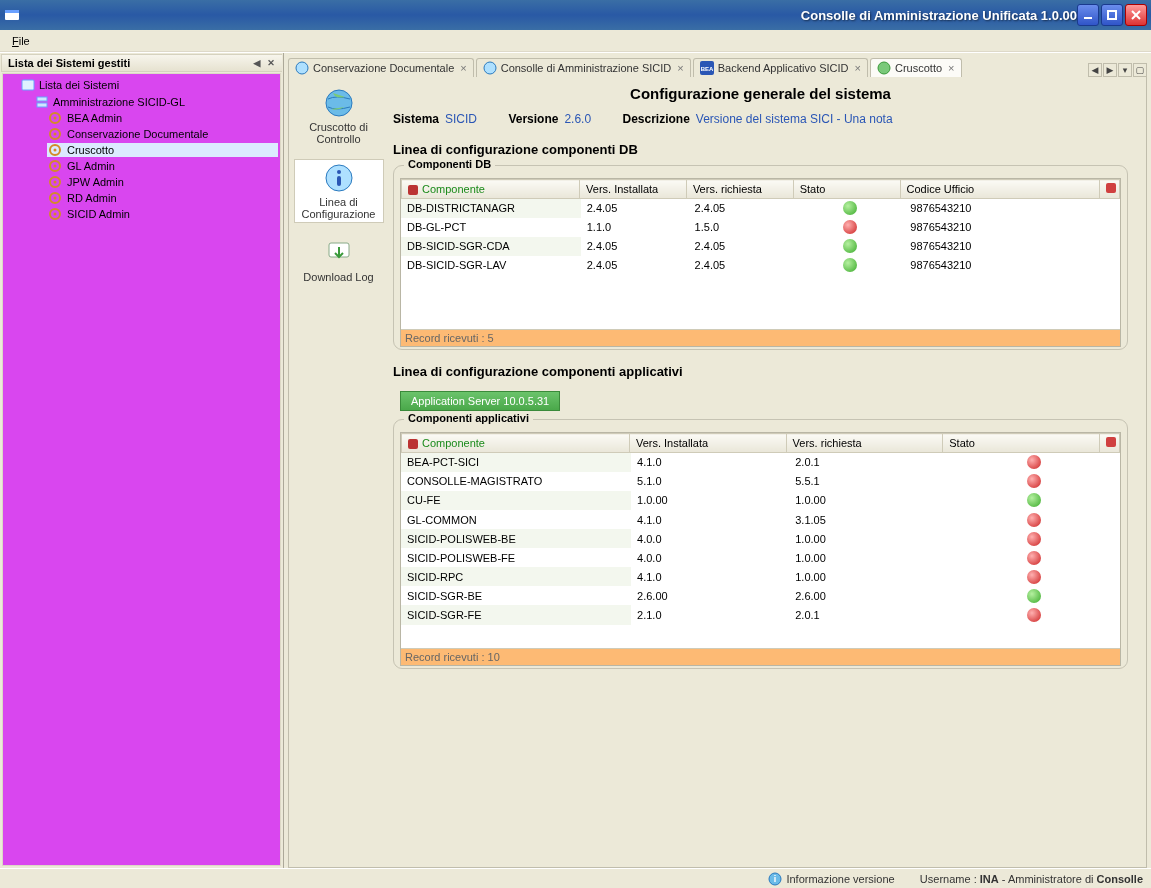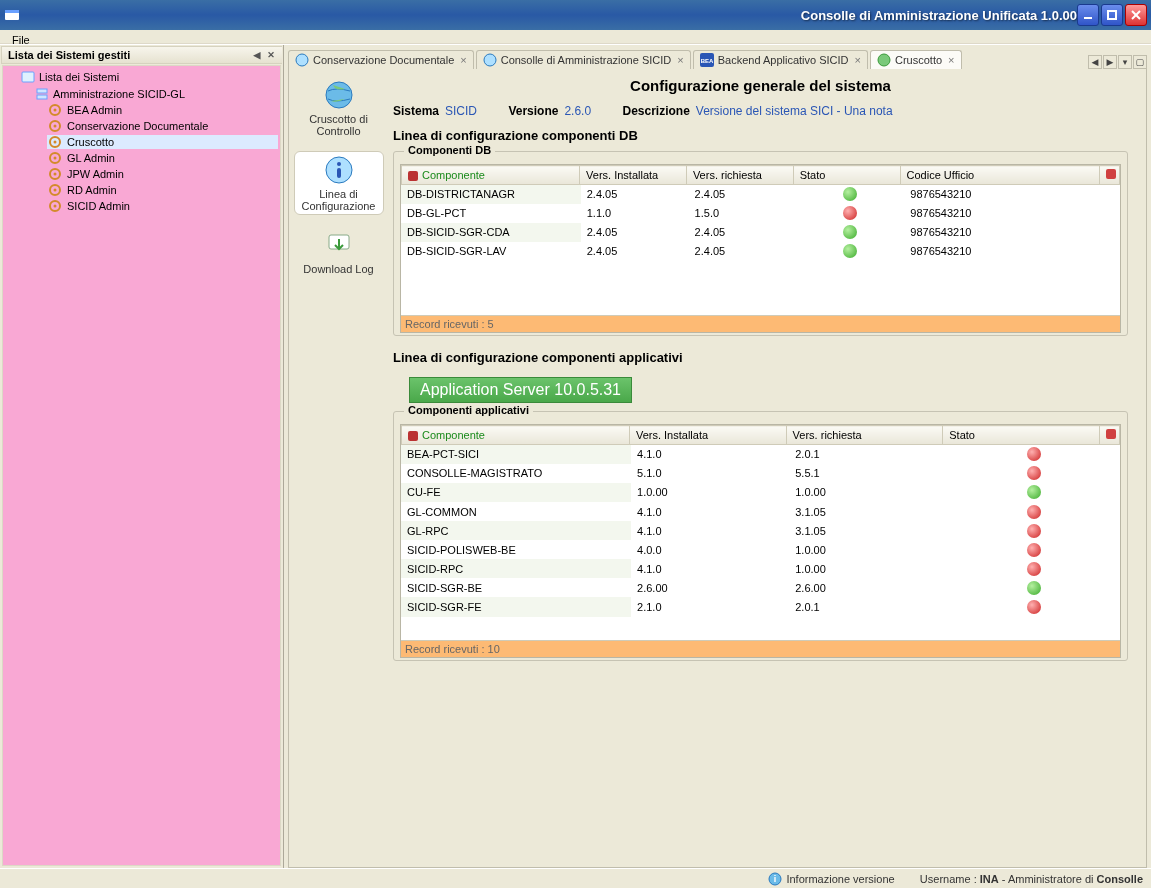--- a/index.html
+++ b/index.html
@@ -6,74 +6,74 @@
 body { font-family: Tahoma, Arial, sans-serif; font-size: 11px; background: #ece9d8; color: #000; width: 1151px; height: 888px; overflow: hidden; display: flex; flex-direction: column; }
 .titlebar { background: linear-gradient(to bottom, #3a6ea5, #2959a5, #3a6ea5); color: #fff; height: 30px; display: flex; align-items: center; padding: 0 4px; font-family: "Trebuchet MS", sans-serif; font-size: 13px; font-weight: bold; }
 .titlebar .tb-icon { width: 16px; height: 16px; margin-right: 6px; display: inline-block; }
 .titlebar .tb-icon svg { width: 16px; height: 16px; }
 .titlebar .title-text { flex: 1; text-shadow: 1px 1px 2px #00000088; text-align: right; }
 .titlebar .tb-buttons { display: flex; gap: 2px; }
 .titlebar .tb-btn { width: 22px; height: 22px; border-radius: 3px; display: flex; align-items: center; justify-content: center; color: #fff; font-weight: bold; font-size: 14px; }
 .tb-btn.min { background: linear-gradient(#6a8ded,#3055c8); border:1px solid #1a3a8f;}
 .tb-btn.max { background: linear-gradient(#6a8ded,#3055c8); border:1px solid #1a3a8f;}
 .tb-btn.close { background: linear-gradient(#f99,#d33); border:1px solid #a00;}
-.menubar { background: #ece9d8; border-bottom:1px solid #ded9c9; padding: 2px 6px; height:14px; display:flex; }
+.menubar { background: #ece9d8; border-bottom:1px solid #ded9c9; padding: 2px 6px; height:22px; display:flex; align-items:center; }
 .menubar .menuitem { padding: 2px 6px; cursor: default; }
 .menubar .menuitem span.un { text-decoration: underline; }
 .workspace { flex:1; display:flex; border-top:1px solid #fff; }
 .sidebar { width: 284px; display:flex; flex-direction:column; border-right:1px solid #aca899; background:#ece9d8; }
 .sidebar-header { background:linear-gradient(#f7f5ec,#e6e2d0); border:1px solid #d6d2bf; border-right:none; margin:1px; padding:2px 6px; display:flex; align-items:center; font-weight:bold; }
 .sidebar-header .sh-text { flex:1; }
 .sidebar-header .sh-ctrl { width:10px; height:10px; margin-left:4px; display:inline-flex; align-items:center; justify-content:center; font-size:9px; color:#555; }
-.tree { background:#f9a8d4; border:1px solid #dcd8c5; margin:0 2px 2px 2px; flex:1; overflow:auto; padding:2px; }
+.tree { background:#d946ef; border:1px solid #dcd8c5; margin:0 2px 2px 2px; flex:1; overflow:auto; padding:2px; }
 .tree ul { list-style:none; padding-left:14px; }
 .tree li { padding:1px 0; white-space:nowrap; }
 .tree .node { display:flex; align-items:center; padding:1px 2px; cursor:default; }
 .tree .node.sel { background:#dceaff; color:#000; }
 .tree .icon { width:14px; height:14px; margin-right:4px; flex-shrink:0; }
 .gear { width:12px;height:12px;display:inline-block;margin-right:6px; }
 .gear svg, .icon svg { width:100%;height:100%; }
 .content { flex:1; display:flex; flex-direction:column; padding:2px 4px 0 4px; min-width:0; }
 .tabbar { display:flex; align-items:flex-end; height:22px; }
 .tabs-left { display:flex; flex:1; overflow:hidden; gap:0; }
 .tab { display:flex; align-items:center; background:#ece9d8; border:1px solid #c0bdac; border-bottom:none; border-top-left-radius:3px; border-top-right-radius:3px; padding:2px 6px; margin-right:2px; font-size:11px; color:#333; cursor:default; max-width:230px; }
 .tab.active { background:#fcfbf7; }
 .tab .tab-icon { width:14px; height:14px; margin-right:4px; flex-shrink:0; }
 .tab .tab-close { margin-left:6px; color:#777; font-size:11px; }
 .tabctrl { display:flex; align-items:center; margin-left:4px; }
 .tabctrl .tc-btn { width:14px;height:14px;border:1px solid #c0bdac; background:#ece9d8; margin-left:1px; display:flex; align-items:center; justify-content:center; font-size:9px; color:#444; }
 .pane { flex:1; background:#ece9d8; border:1px solid #c0bdac; border-top:none; display:flex; min-height:0; }
 .toolcol { width:100px; background:#ece9d8; padding:8px 4px; display:flex; flex-direction:column; align-items:center; gap:12px; border-right:1px solid transparent; }
 .toolbtn { width:90px; text-align:center; font-size:11px; color:#333; cursor:default; padding:2px; }
-.toolbtn.sel { background:#fff; border:1px solid #cfcbb8; border-radius:6px; }
+.toolbtn.sel { background:#fff; border:1px solid #cfcbb8; border-radius:0; }
 .toolbtn .ticon { width:32px; height:32px; margin:0 auto 2px; display:block; }
 .main { flex:1; overflow:auto; padding:6px 18px 6px 4px; }
 .main h1 { font-family:"Trebuchet MS",Tahoma,sans-serif; font-size:15px; font-weight:bold; text-align:center; margin:2px 0 10px; }
-.kvline { font-size:12px; margin-bottom:10px; }
+.kvline { font-size:12px; margin-bottom:16px; }
 .kvline b { font-family:"Trebuchet MS",sans-serif; font-weight:bold; margin-right:6px; }
 .kvline .blue { color:#2a56b5; margin-right:28px; }
 .section-title { font-family:"Trebuchet MS",sans-serif; font-size:13px; font-weight:bold; margin:4px 0 8px; }
-.groupbox { border:1px solid #c6c3b3; border-radius:3px; padding:12px 6px 2px 6px; margin-bottom:14px; position:relative; background:#ece9d8; }
+.groupbox { border:1px solid #c6c3b3; border-radius:9px; padding:12px 6px 2px 6px; margin-bottom:14px; position:relative; background:#ece9d8; }
 .groupbox .legend { position:absolute; top:-8px; left:10px; background:#ece9d8; padding:0 4px; font-size:11px; font-weight:bold; }
 .tablewrap { border:1px solid #b9b6a5; background:#fff; }
 .tbl { width:100%; border-collapse:collapse; table-layout:fixed; }
 .tbl thead th { background:linear-gradient(#fbfaf5,#e9e6d8); border:1px solid #cfcbb8; font-weight:normal; text-align:left; padding:3px 6px; font-size:11px; position:relative; }
 .tbl thead th.sortcol { color:#1a8a1a; }
 .tbl thead th.sortcol::before { content:""; display:inline-block; width:10px; height:10px; background:#b33; margin-right:4px; vertical-align:middle; border-radius:2px; }
 .tbl tbody td { padding:2px 6px; border-bottom:1px solid transparent; font-size:11px; }
 .tbl tbody tr:nth-child(odd) td:first-child { background:#f3f7ee; }
 .tbl tbody tr:nth-child(even) td:first-child { background:#ffffff; }
 .tablebody-container { height:130px; overflow-y:scroll; overflow-x:hidden; }
 .tablebody-container.tall { height:195px; }
 .status-cell { text-align:center; }
 .status-dot { display:inline-block; width:14px; height:14px; border-radius:7px; vertical-align:middle; }
 .status-dot.ok { background:radial-gradient(circle at 35% 35%, #b5f0a0, #3aaa2a); }
 .status-dot.err { background:radial-gradient(circle at 35% 35%, #ffb0b0, #c22); }
 .recordbar { background:#fdba74; border-top:1px solid #cfcbb8; padding:2px 4px; font-size:11px; color:#666; }
-.appserver-btn { display:inline-block; background:linear-gradient(#6bc36b,#4aa84a); color:#fff; padding:3px 10px; border:1px solid #3a8a3a; font-size:16px; margin:4px 16px 8px; }
+.appserver-btn { display:inline-block; background:linear-gradient(#6bc36b,#4aa84a); color:#fff; padding:3px 10px; border:1px solid #3a8a3a; font-size:11px; margin:4px 7px 8px; }
 .statusbar { height:20px; border-top:1px solid #fff; background:#ece9d8; display:flex; align-items:center; justify-content:flex-end; padding:2px 8px; font-size:11px; color:#333; }
 .statusbar .sb-icon { width:14px; height:14px; margin-right:4px; }
 .th-last-flag { width:18px;}
 .th-last-flag span{ display:inline-block; width:10px;height:10px;background:#d04040;border-radius:2px;}
 </style>
 </head>
 <body>
 
 <div class="titlebar">
   <span class="tb-icon">
@@ -404,27 +404,27 @@
                       <td>1.0.00</td>
                       <td class="status-cell"><span class="status-dot ok"></span></td>
                     </tr>
                     <tr>
                       <td>GL-COMMON</td>
                       <td>4.1.0</td>
                       <td>3.1.05</td>
                       <td class="status-cell"><span class="status-dot err"></span></td>
                     </tr>
                     <tr>
-                      <td>GL-RPC</td>
-                      <td>4.1.0</td>
-                      <td>3.1.05</td>
-                      <td class="status-cell"><span class="status-dot err"></span></td>
-                    </tr>
-                    <tr>
                       <td>SICID-POLISWEB-BE</td>
+                      <td>4.0.0</td>
+                      <td>1.0.00</td>
+                      <td class="status-cell"><span class="status-dot err"></span></td>
+                    </tr>
+                    <tr>
+                      <td>SICID-POLISWEB-FE</td>
                       <td>4.0.0</td>
                       <td>1.0.00</td>
                       <td class="status-cell"><span class="status-dot err"></span></td>
                     </tr>
                     <tr>
                       <td>SICID-RPC</td>
                       <td>4.1.0</td>
                       <td>1.0.00</td>
                       <td class="status-cell"><span class="status-dot err"></span></td>
                     </tr>

